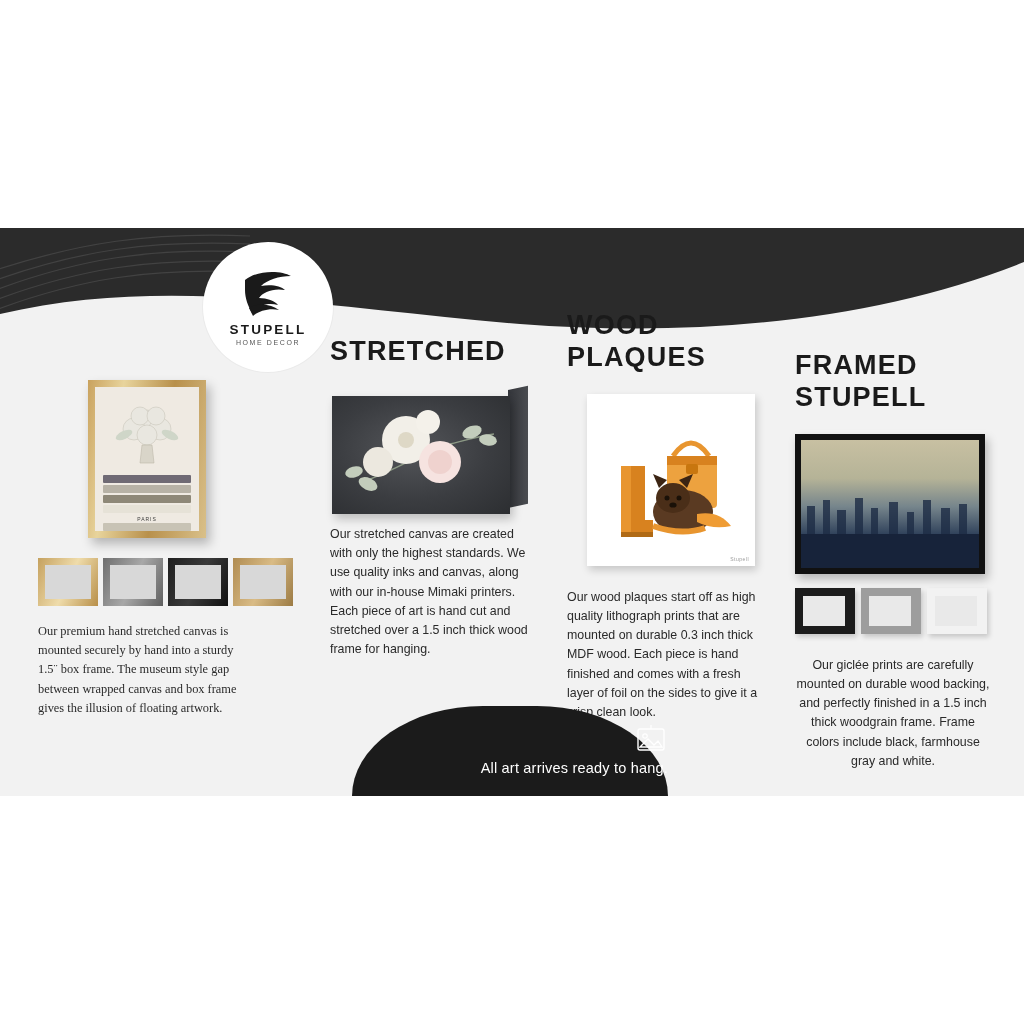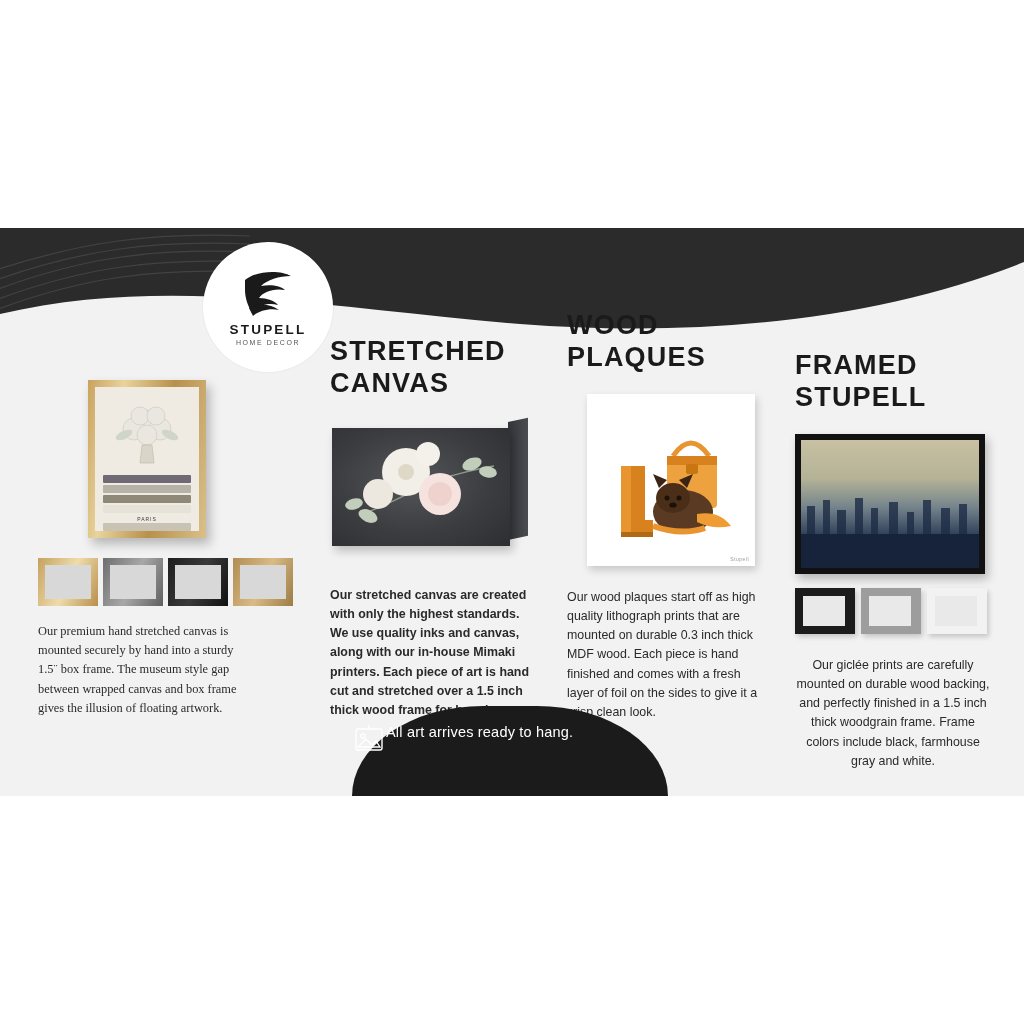--- a/index.html
+++ b/index.html
@@ -194,21 +194,21 @@
     overflow: hidden;
   }
   .sc-side {
     position: absolute;
     right: 0; top: 0;
     width: 20px; height: 118px;
     background: linear-gradient(90deg,#33353a,#4a4c50);
     transform: skewY(-12deg);
     transform-origin: left top;
   }
-  .c2 .col-body { margin-top: 40px; width: 200px; font-weight: bold; }
+  .c2 .col-body { margin-top: 11px; width: 200px; }
 
   
   .c3 { left: 567px; top: 82px; width: 200px; }
   .wp-art {
     position: relative;
     width: 168px;
     height: 172px;
     margin-top: 20px;
     margin-left: 20px;
     background: #ffffff;
@@ -265,22 +265,22 @@
   
   .bottom-badge {
     position: absolute;
     left: 352px;
     top: 478px;
     width: 316px;
     height: 90px;
     background: #1b1b1b;
     border-radius: 160px 160px 0 0 / 110px 110px 0 0;
     display: flex;
-    flex-direction: row;
-    align-items: flex-start;
+    flex-direction: column;
+    align-items: flex-end;
     justify-content: flex-start;
     padding-top: 18px;
     box-sizing: border-box;
   }
   .badge-icon {
     width: 34px;
     height: 30px;
     margin-bottom: 6px;
   }
   .badge-text {
@@ -364,21 +364,20 @@
             <div class="swatch-in"></div>
           </div>
       </div>
 
       <div class="col-body">Our premium hand stretched canvas is mounted securely by hand into a sturdy 1.5¨ box frame. The museum style gap between wrapped canvas and box frame gives the illusion of floating artwork.</div>
     </div>
 
     <div class="col c2">
       <div class="col-title">
         <div>STRETCHED</div>
-        <div>CANVAS</div>
       </div>
 
       <div class="sc-art">
         <div class="sc-side"></div>
         <div class="sc-face">
           <svg width="178" height="118" viewBox="0 0 178 118" xmlns="http://www.w3.org/2000/svg">
             <g stroke="#8d9a86" stroke-width="1.4" fill="none">
               <path d="M30,86 C55,78 78,64 104,52"></path>
               <path d="M118,48 C134,44 148,40 162,38"></path>
             </g>

